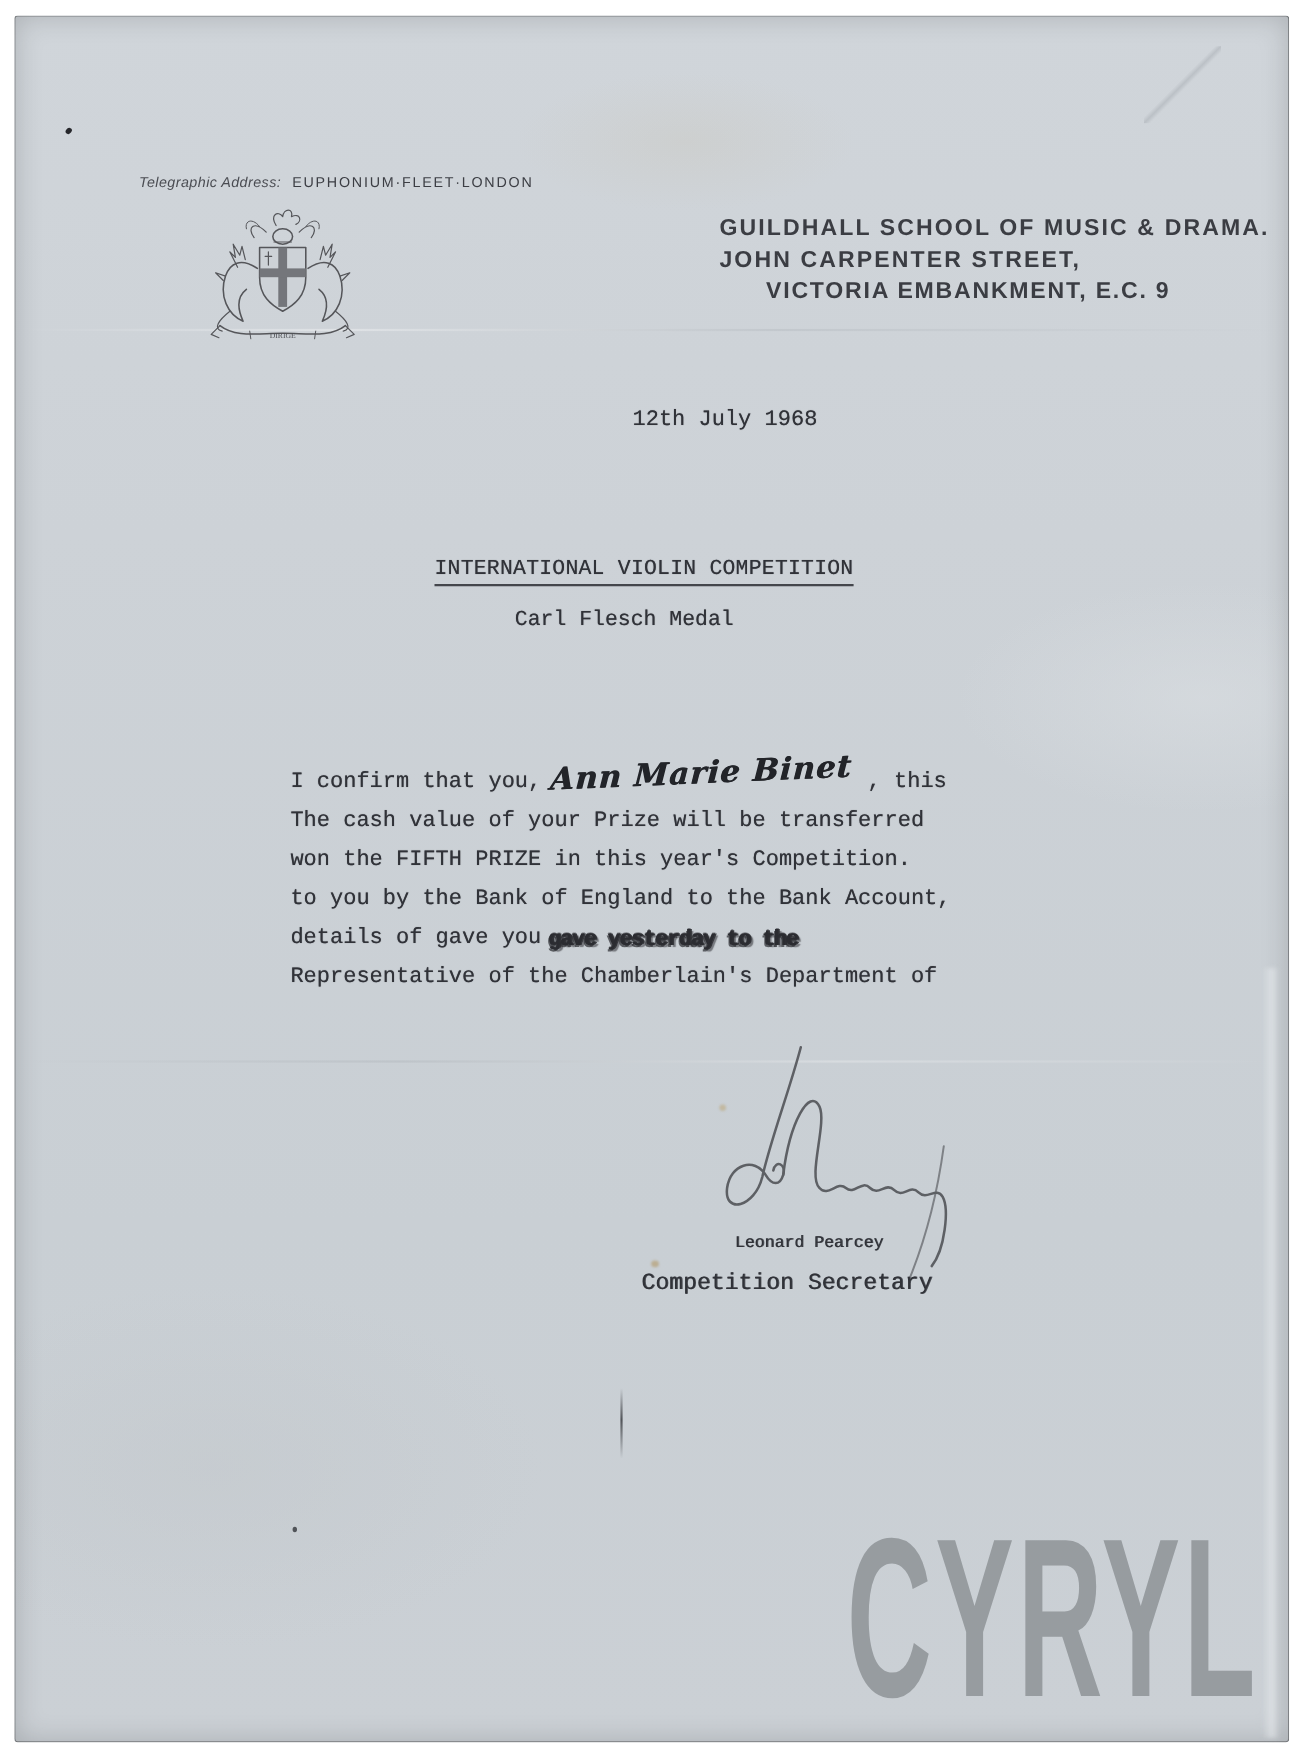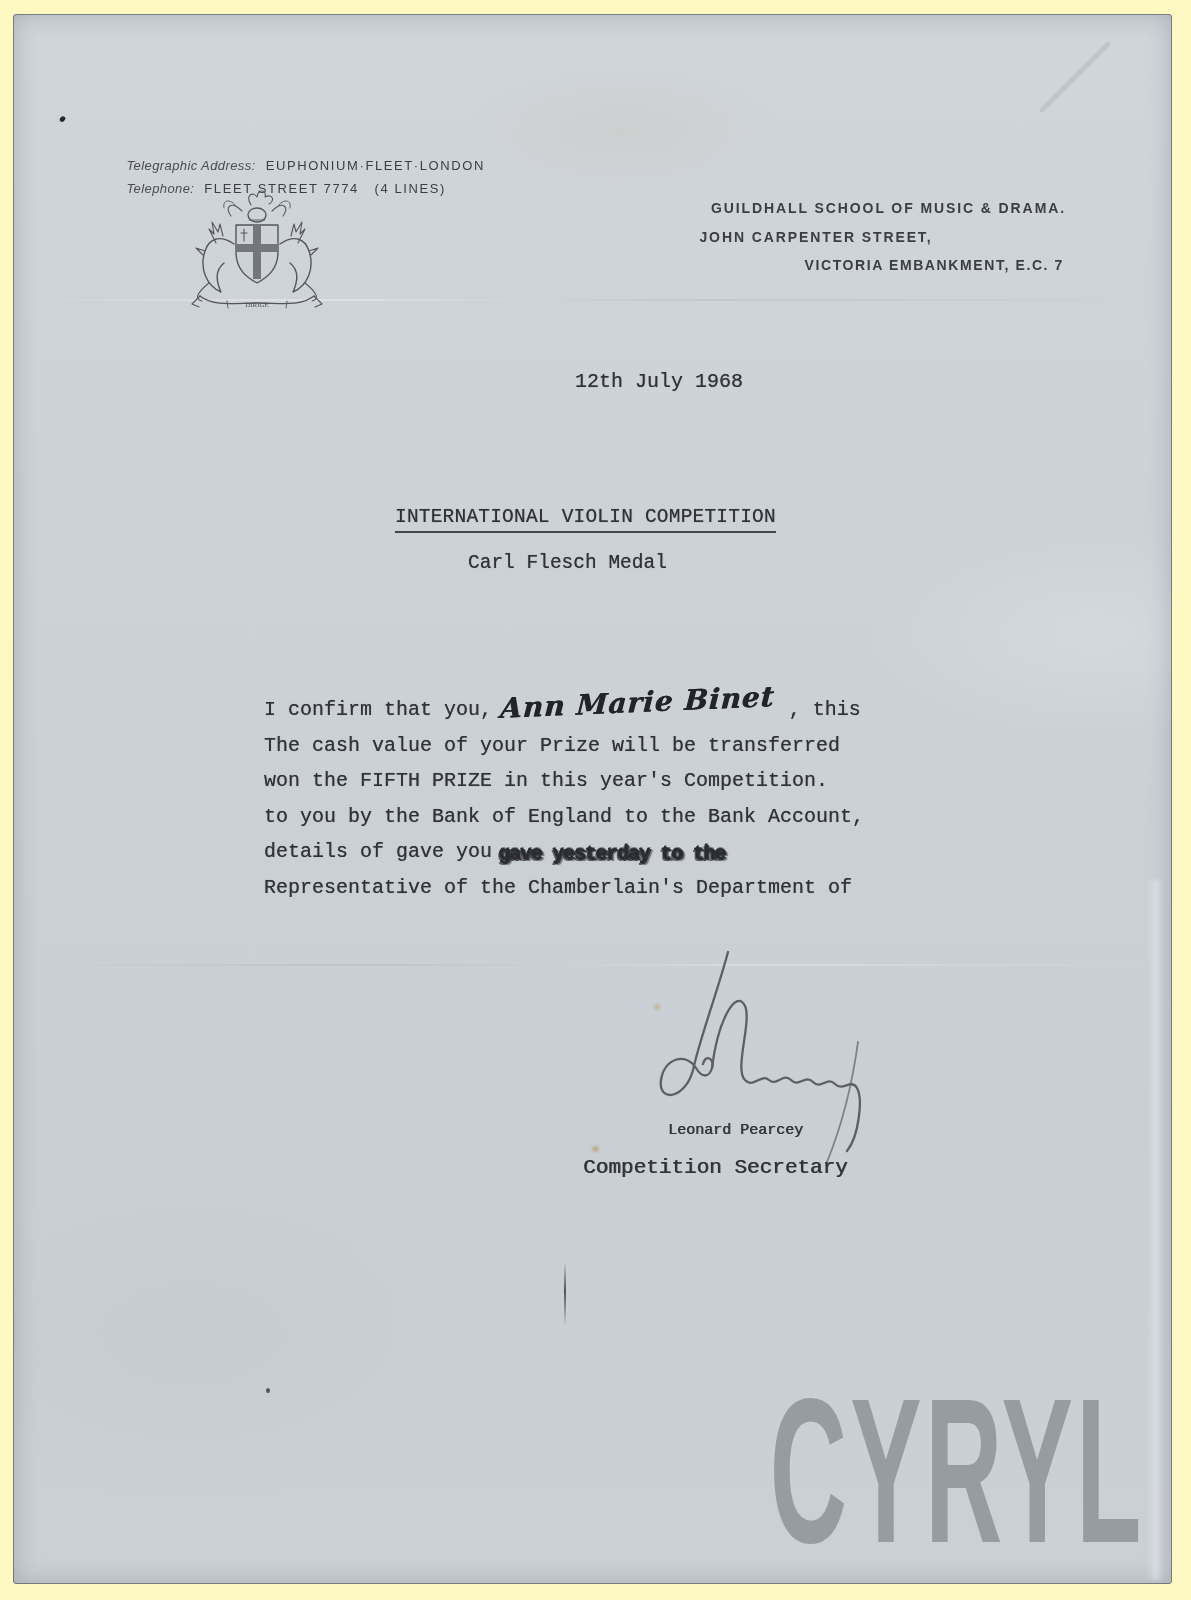--- a/index.html
+++ b/index.html
@@ -1,19 +1,19 @@
 <!DOCTYPE html>
 <html><head>
 <meta charset="utf-8">
 <style>
   html, body { margin: 0; padding: 0; background: #000; }
   .scan {
     position: relative;
     width: 1191px; height: 1600px;
-    background: #fef9c3;
+    background: #ffffff;
     overflow: hidden;
     font-family: "Liberation Sans", sans-serif;
   }
   .paper {
     position: absolute;
     left: 13px; top: 14px; right: 19px; bottom: 16px;
     background:
       radial-gradient(220px 90px at 610px 115px, rgba(200,196,184,0.30), rgba(200,196,184,0) 70%),
       radial-gradient(300px 140px at 1080px 620px, rgba(222,226,229,0.45), rgba(222,226,229,0) 75%),
       radial-gradient(400px 220px at 180px 1320px, rgba(195,200,204,0.5), rgba(195,200,204,0) 75%),
@@ -41,21 +41,21 @@
   
   .tel-line { position:absolute; color:#42444a; font-size:13px; white-space:pre; }
   .tel-line .lbl { font-style: italic; letter-spacing:0.4px; color:#4a4c52; }
   .tel-line .val { letter-spacing:1.6px; margin-left:10px; color:#3c3e44; }
   .tel1 { left:112px; top:143px; }
   .tel2 { left:112px; top:166px; }
 
   .crest { position:absolute; left:172px; top:188px; width:170px; height:130px; }
 
   .addr-block { position:absolute; left:654px; top:194px; width:412px; color:#3b3d43; }
-  .addr-line { text-align:right; font-size:14px; font-weight:bold; letter-spacing:1.9px; line-height:28.5px; white-space:pre; }
+  .addr-line { text-align:right; font-size:21px; font-weight:bold; letter-spacing:1.9px; line-height:28.5px; white-space:pre; }
   .addr-line.l2 { padding-right:88px;text-align:center; }
   .addr-line.l3 { padding-right:2px; letter-spacing:1.6px; }
 
   
   .tw { font-family:"Liberation Mono", monospace; color:#303238; text-shadow:0 0 0.7px rgba(48,50,56,0.75); }
   .date { position:absolute; left:575px; top:370px; font-size:20px; }
   .title { position:absolute; left:395px; top:506px; font-size:19.5px; letter-spacing:0.2px;
     border-bottom:2.5px solid rgba(44,46,52,0.85); padding-bottom:3px;text-align:right; }
   .subtitle { position:absolute; left:468px; top:552px; font-size:19.5px; }
 
@@ -107,23 +107,20 @@
   <div class="crease-diag"></div>
   <div class="edge-streak"></div>
   <div class="speck1"></div>
   <div class="speck2"></div>
   <div class="speck3"></div>
   <div class="speck4"></div>
 
   <div class="tel-line tel1">
     <span class="lbl">Telegraphic Address:</span><span class="val">EUPHONIUM·FLEET·LONDON</span>
   </div>
-  <div class="tel-line tel2">
-    <span class="lbl">Telephone:</span><span class="val">FLEET STREET 7774   (4 LINES)</span>
-  </div>
 
   <svg class="crest" viewBox="0 0 170 130">
     <g fill="none" stroke="#55565a" stroke-width="1.4" stroke-linecap="round" stroke-linejoin="round">
 
       <path d="M79,17 C73,7 81,3 85,9 M85,9 C86,1 95,1 93,9 M93,9 C101,5 103,13 97,16" stroke-width="1.1"></path>
       <path d="M70,23 C59,12 52,19 59,28 M100,23 C111,12 118,19 111,28" stroke-width="1.1"></path>
       <path d="M64,18 C58,10 50,12 52,20 M106,18 C112,10 120,12 118,20" stroke-width="0.9"></path>
 
       <ellipse cx="85" cy="27" rx="9" ry="7"></ellipse>
       <path d="M77,32 L93,32" stroke-width="0.9"></path>
@@ -145,21 +142,21 @@
       <path d="M28,108 C42,119 62,115 85,115 C108,115 128,119 142,108"></path>
       <path d="M28,108 l-8,8 l7,3 M142,108 l8,8 l-7,3" stroke-width="1.1"></path>
       <path d="M55,113 l1,7 M115,113 l-1,7" stroke-width="0.9"></path>
     </g>
     <text x="85" y="119" font-size="7" text-anchor="middle" fill="#4c4e53" font-family="Liberation Serif, serif">DIRIGE</text>
   </svg>
 
   <div class="addr-block">
     <div class="addr-line l1">GUILDHALL SCHOOL OF MUSIC &amp; DRAMA.</div>
     <div class="addr-line l2">JOHN CARPENTER STREET,</div>
-    <div class="addr-line l3">VICTORIA EMBANKMENT, E.C. 7</div>
+    <div class="addr-line l3">VICTORIA EMBANKMENT, E.C. 9</div>
   </div>
 
   <div class="tw date">12th July 1968</div>
 
   <div class="tw title">INTERNATIONAL VIOLIN COMPETITION</div>
   <div class="tw subtitle">Carl Flesch Medal</div>
 
   <div class="tw body-block">
     <div class="tline"><span>I confirm that you,</span><span class="hand-name">Ann Marie Binet</span><span>, this</span></div>
     <div class="tline">The cash value of your Prize will be transferred</div>

